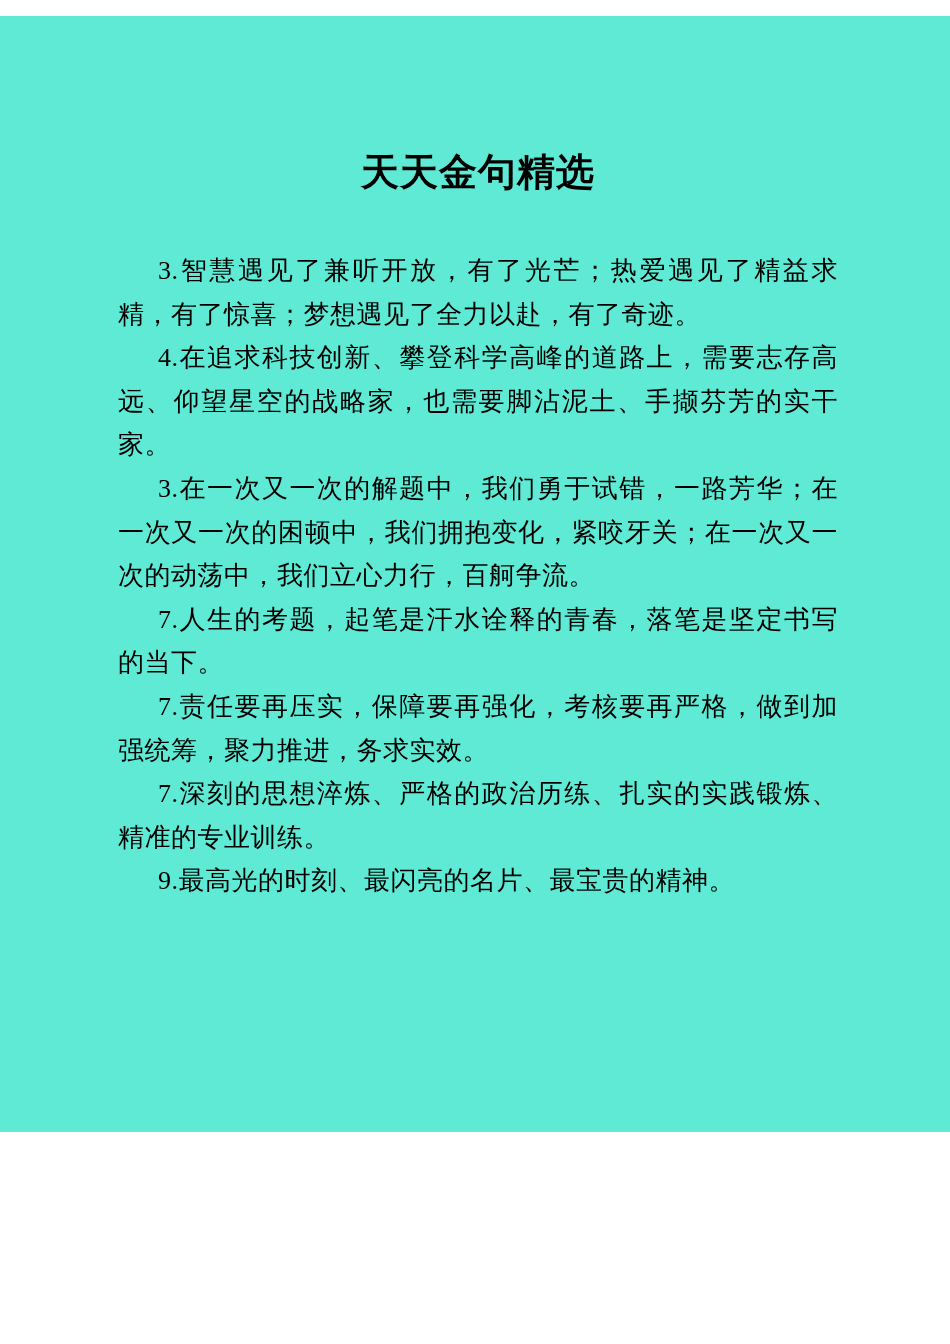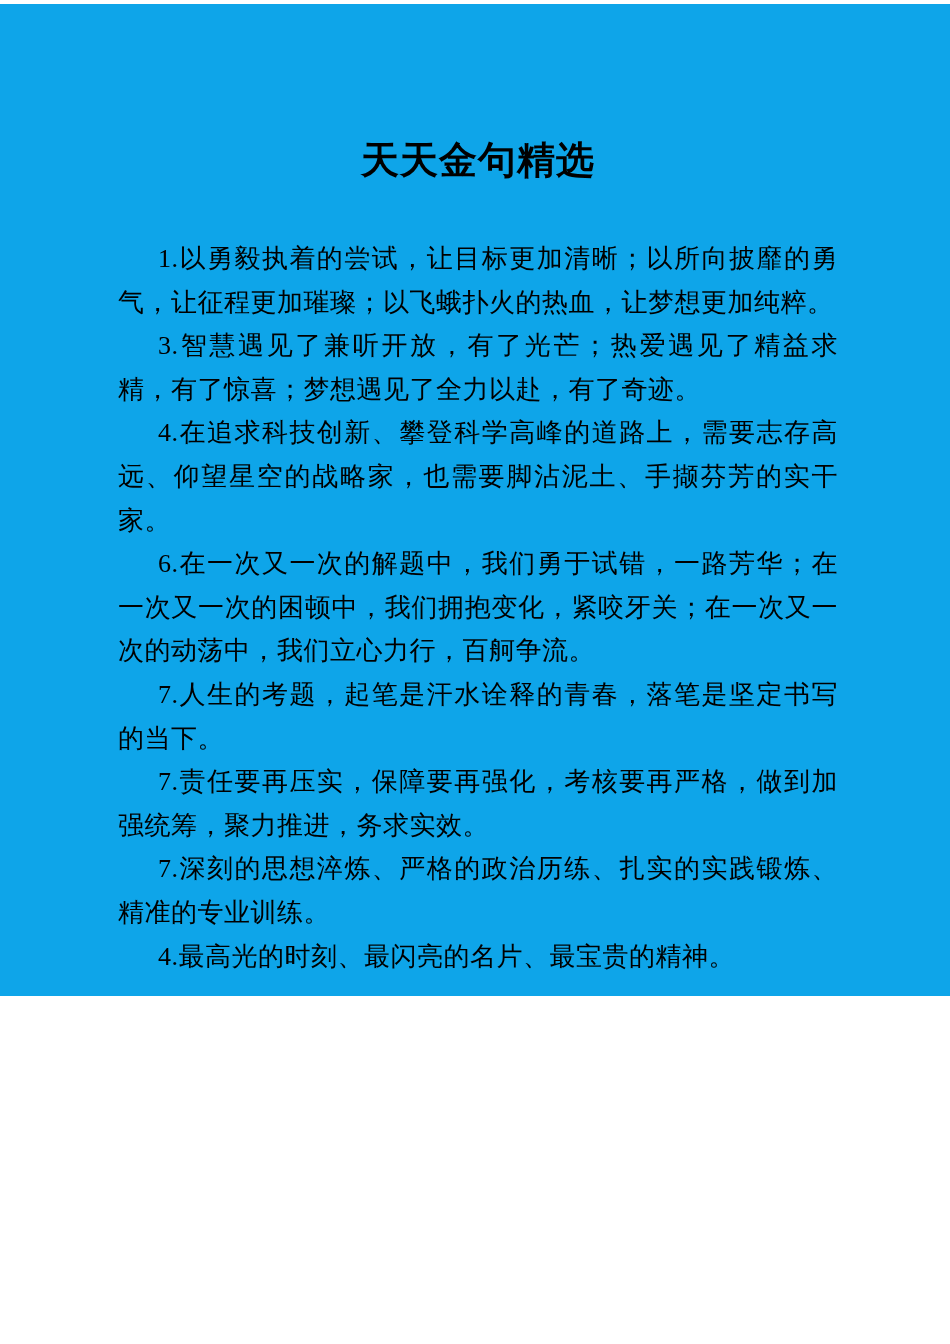--- a/index.html
+++ b/index.html
@@ -3,23 +3,23 @@
 <meta charset="utf-8">
 <style>
   html, body {
     margin: 0;
     padding: 0;
     background: #ffffff;
   }
   .page {
     position: relative;
     width: 950px;
-    height: 992px;
-    margin: 4px auto;
-    background: #0ea5e9;
+    height: 1116px;
+    margin: 16px auto;
+    background: #5eead4;
     box-sizing: border-box;
     padding: 128px 112px 0 118px;
     overflow: hidden;
     color: #000000;
   }
   .doc-title {
     margin: 0 0 48px 0;
     font-family: "Liberation Serif", "DejaVu Serif", serif;
     font-size: 38px;
     font-weight: bold;
@@ -39,22 +39,21 @@
     color: #000000;
     letter-spacing: 0.5px;
   }
 </style>
 </head>
 <body>
 
 <div class="page">
   <h1 class="doc-title">天天金句精选</h1>
   <div class="doc-body">
-    <p>1.以勇毅执着的尝试，让目标更加清晰；以所向披靡的勇气，让征程更加璀璨；以飞蛾扑火的热血，让梦想更加纯粹。</p>
     <p>3.智慧遇见了兼听开放，有了光芒；热爱遇见了精益求精，有了惊喜；梦想遇见了全力以赴，有了奇迹。</p>
     <p>4.在追求科技创新、攀登科学高峰的道路上，需要志存高远、仰望星空的战略家，也需要脚沾泥土、手撷芬芳的实干家。</p>
-    <p>6.在一次又一次的解题中，我们勇于试错，一路芳华；在一次又一次的困顿中，我们拥抱变化，紧咬牙关；在一次又一次的动荡中，我们立心力行，百舸争流。</p>
+    <p>3.在一次又一次的解题中，我们勇于试错，一路芳华；在一次又一次的困顿中，我们拥抱变化，紧咬牙关；在一次又一次的动荡中，我们立心力行，百舸争流。</p>
     <p>7.人生的考题，起笔是汗水诠释的青春，落笔是坚定书写的当下。</p>
     <p>7.责任要再压实，保障要再强化，考核要再严格，做到加强统筹，聚力推进，务求实效。</p>
     <p>7.深刻的思想淬炼、严格的政治历练、扎实的实践锻炼、精准的专业训练。</p>
-    <p>4.最高光的时刻、最闪亮的名片、最宝贵的精神。</p>
+    <p>9.最高光的时刻、最闪亮的名片、最宝贵的精神。</p>
   </div>
 </div>
 
 </body></html>

